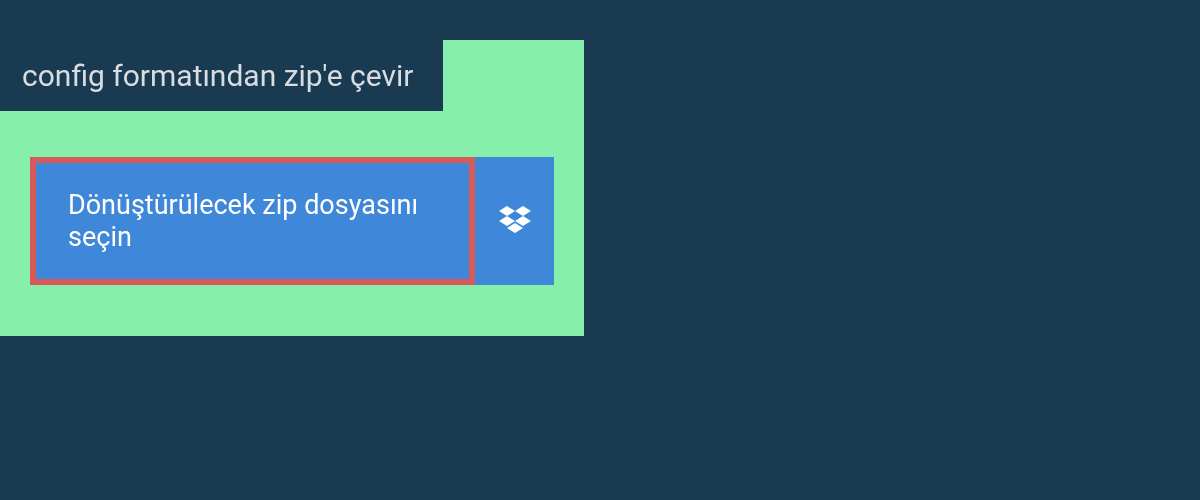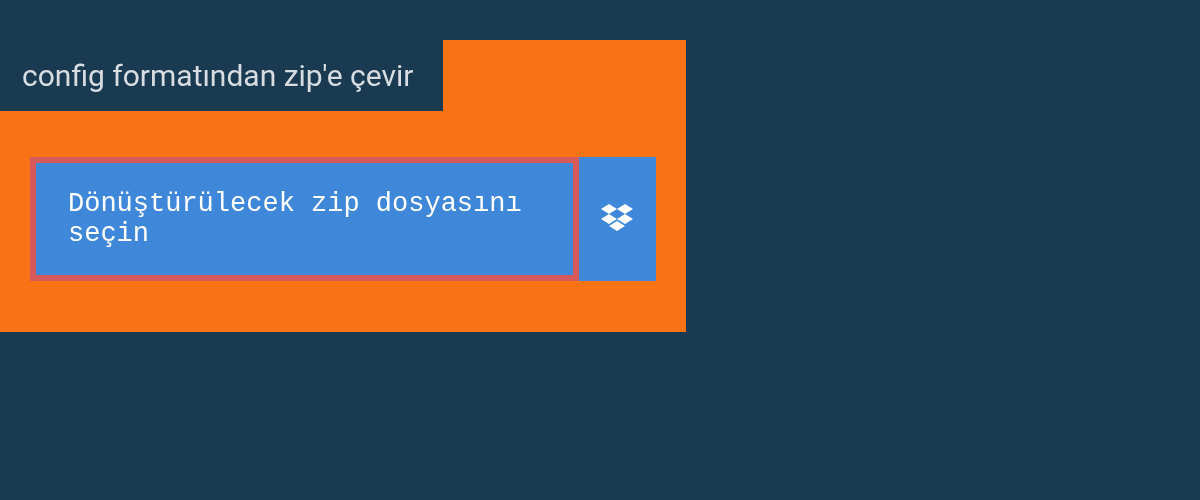--- a/index.html
+++ b/index.html
@@ -8,40 +8,39 @@
       box-sizing: border-box;
     }
     body {
       width: 1200px;
       height: 500px;
       background-color: #1a3a52;
       font-family: -apple-system, BlinkMacSystemFont, "Segoe UI", Roboto, Helvetica, Arial, sans-serif;
       overflow: hidden;
     }
     .container {
-      background-color: #f97316;
-      width: 686px;
+      background-color: #86efac;
+      width: 584px;
       margin: 40px 16px 0 0;
       padding-bottom: 35px;
     }
     .header-tab {
       background-color: #1a3a52;
       display: inline-block;
       padding: 18px 30px 18px 22px;
       margin-bottom: 30px;
     }
     .header-tab span {
       color: #d8dde2;
       font-size: 30px;
       font-weight: 400;
     }
     .button-row {
       display: flex;
       padding: 16px 30px;
-      font-family: Liberation Mono, monospace;
     }
     .select-file-button {
       background-color: #3f87d9;
       border: 6px solid #d75a5a;
       padding: 26px 32px;
       cursor: pointer;
       display: flex;
       align-items: center;
       justify-content: center;
     }

